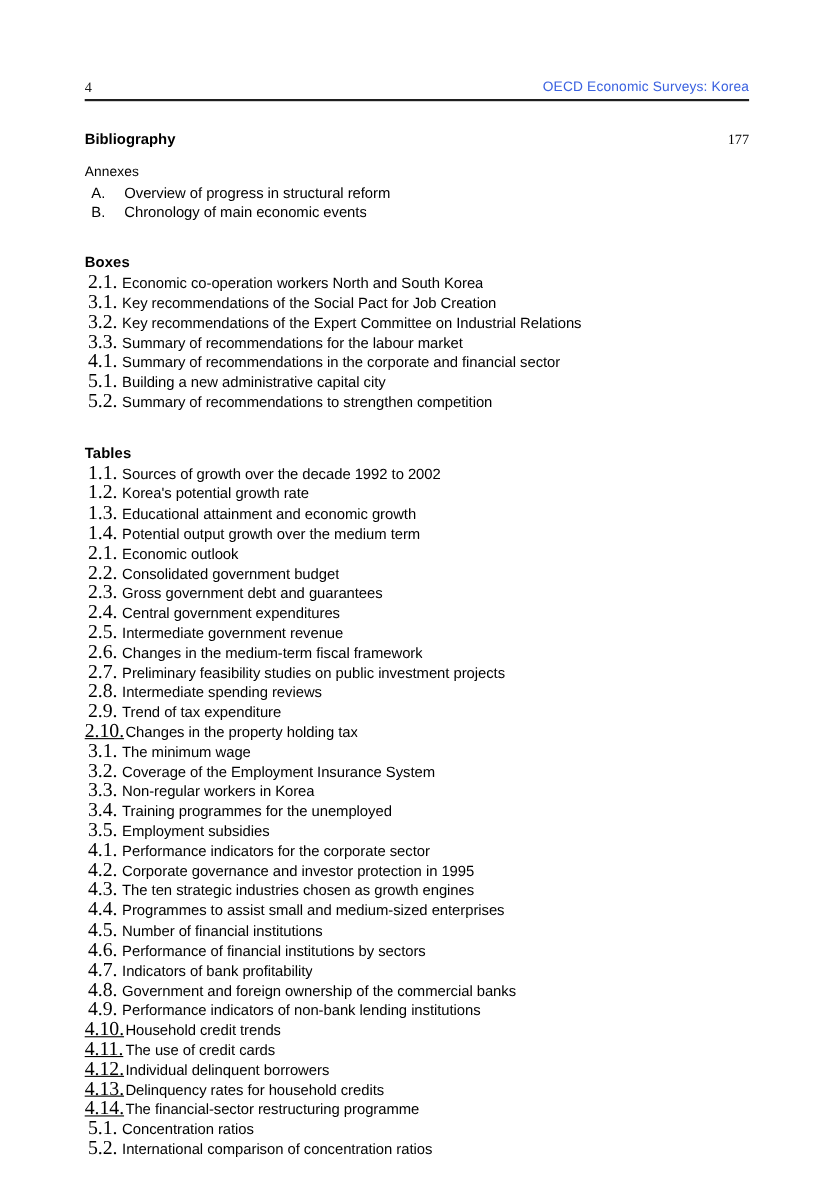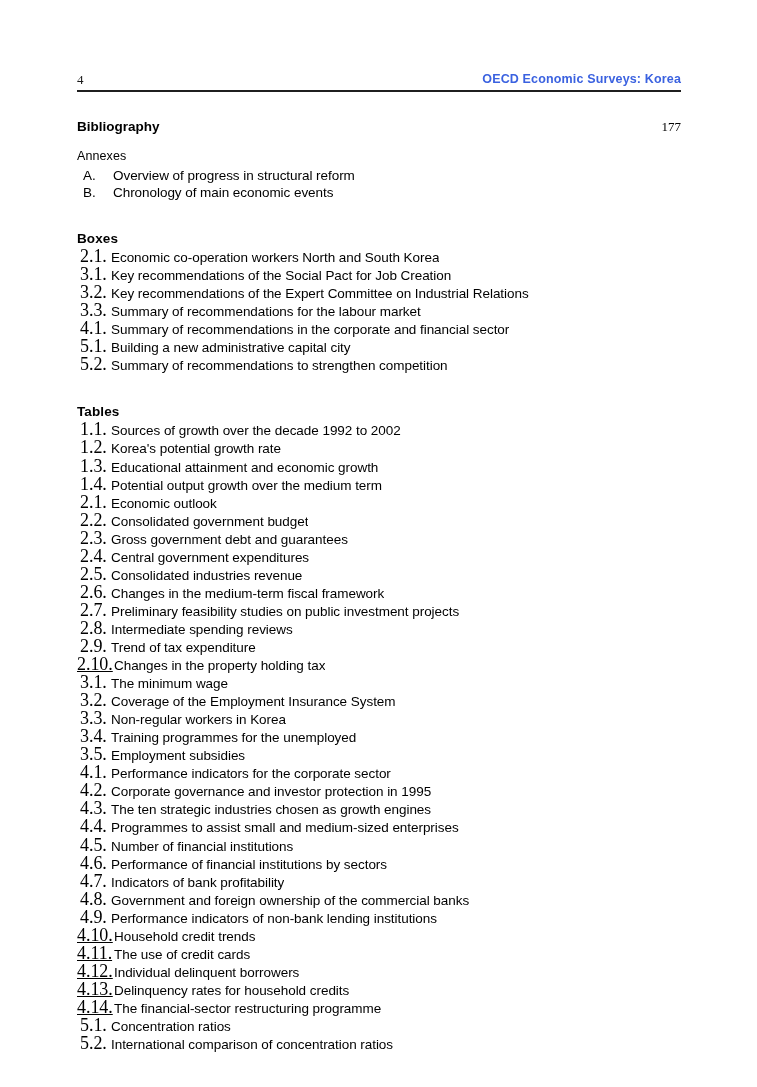--- a/index.html
+++ b/index.html
@@ -41,21 +41,21 @@
     justify-content: space-between;
   }
   .folio {
     font-family: "Liberation Serif", serif;
     font-size: 13px;
     line-height: 13px;
     color: #1a1a1a;
   }
   .head-title {
     font-family: "Liberation Sans", sans-serif;
-    font-weight: bold;
+    font-weight: normal;
     font-size: 12.5px;
     line-height: 13px;
     letter-spacing: 0.15px;
     color: #3b62e0;
     white-space: nowrap;
   }
   .head-rule {
     height: 0;
     border-top: 2px solid #1f1f1f;
     margin-top: 4px;
@@ -287,21 +287,21 @@
           <span class="page">63</span>
         </div>
         <div class="toc-row">
           <span class="num">2.4.</span>
           <span class="title">Central government expenditures</span>
           <span class="fill"></span>
           <span class="page">64</span>
         </div>
         <div class="toc-row">
           <span class="num">2.5.</span>
-          <span class="title">Consolidated industries revenue</span>
+          <span class="title">Intermediate government revenue</span>
           <span class="fill"></span>
           <span class="page">65</span>
         </div>
         <div class="toc-row">
           <span class="num">2.6.</span>
           <span class="title">Changes in the medium-term fiscal framework</span>
           <span class="fill"></span>
           <span class="page">68</span>
         </div>
         <div class="toc-row">

